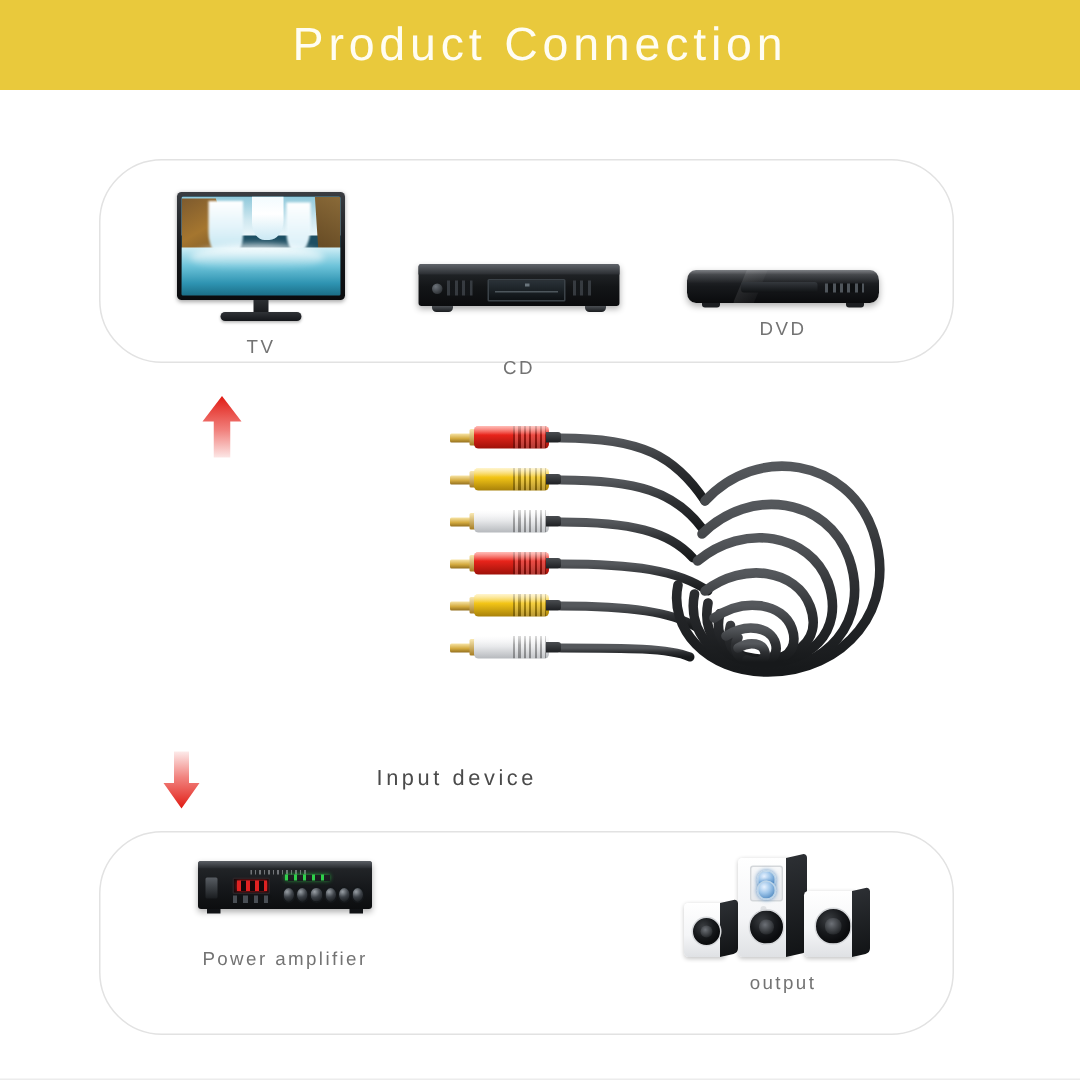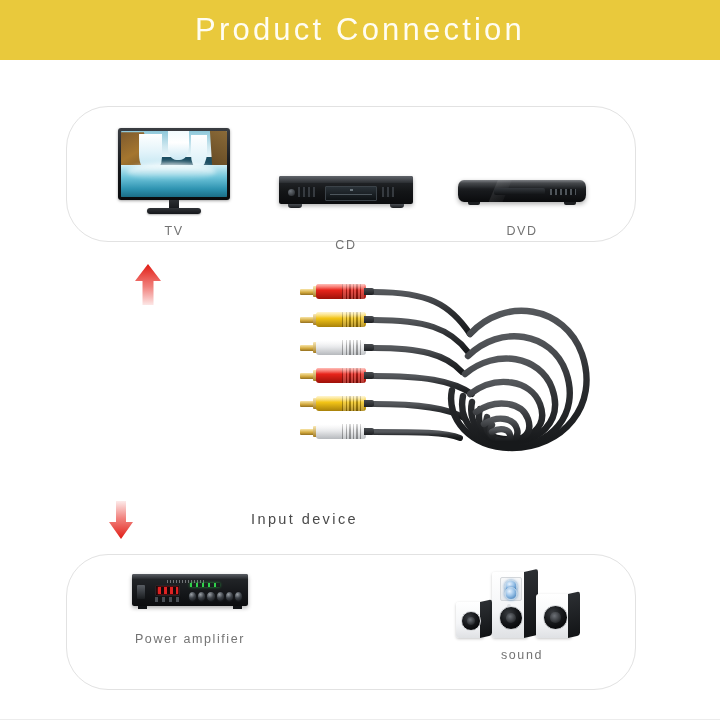--- a/index.html
+++ b/index.html
@@ -115,21 +115,21 @@
     background:linear-gradient(180deg,rgba(255,255,255,.20),rgba(255,255,255,0));}
   .dvd-slot{position:absolute;left:28%;top:38%;width:40%;height:28%;
     background:linear-gradient(180deg,#34383d,#101214);border-radius:2px;}
   .dvd-wedge{position:absolute;left:24%;top:0;width:18%;height:100%;
     background:linear-gradient(110deg,rgba(255,255,255,.12),rgba(255,255,255,0));
     clip-path:polygon(40% 0,100% 0,60% 100%,0 100%);}
   .dvd-leds{position:absolute;right:8%;top:40%;width:20%;height:26%;
     background:repeating-linear-gradient(90deg,#4f555b 0 2px,#0e1012 2px 5px);}
   .dvd-foot{position:absolute;top:74px;width:12px;height:3px;background:#1c1e21;border-radius:0 0 2px 2px;}
   .dvd-foot.l{left:16px;} .dvd-foot.r{right:16px;}
-  #lbl-dvd{position:absolute;left:0;top:96px;width:140px;}
+  #lbl-dvd{position:absolute;left:0;top:84px;width:140px;}
 
   
   #dev-amp{left:120px;top:558px;width:140px;}
   .amp-art{width:140px;height:62px;}
   .amp-body{position:absolute;left:12px;top:16px;width:116px;height:32px;
     background:linear-gradient(180deg,#46494e 0%,#232629 10%,#16181b 55%,#0c0d0f 100%);
     border-radius:2px;box-shadow:0 2px 4px rgba(0,0,0,.32);overflow:hidden;}
   .amp-top{position:absolute;left:0;top:0;width:100%;height:5px;
     background:linear-gradient(180deg,#5a5e64,#26292d);}
   .amp-brand{position:absolute;left:30%;top:6px;width:34%;height:3px;
@@ -435,17 +435,17 @@
         </div>
         <div class="sub-slot"></div>
         <div class="spk-driver"></div>
       </div>
       <div class="spk" id="spk-right">
         <div class="spk-face"></div>
           <div class="spk-side"></div>
         <div class="spk-driver"></div>
       </div>
     </div>
-    <div class="device-label" id="lbl-snd">sound</div>
+    <div class="device-label" id="lbl-snd">output</div>
   </div>
 
   <div class="bottom-rule"></div>
 </div>
 
 </body></html>

